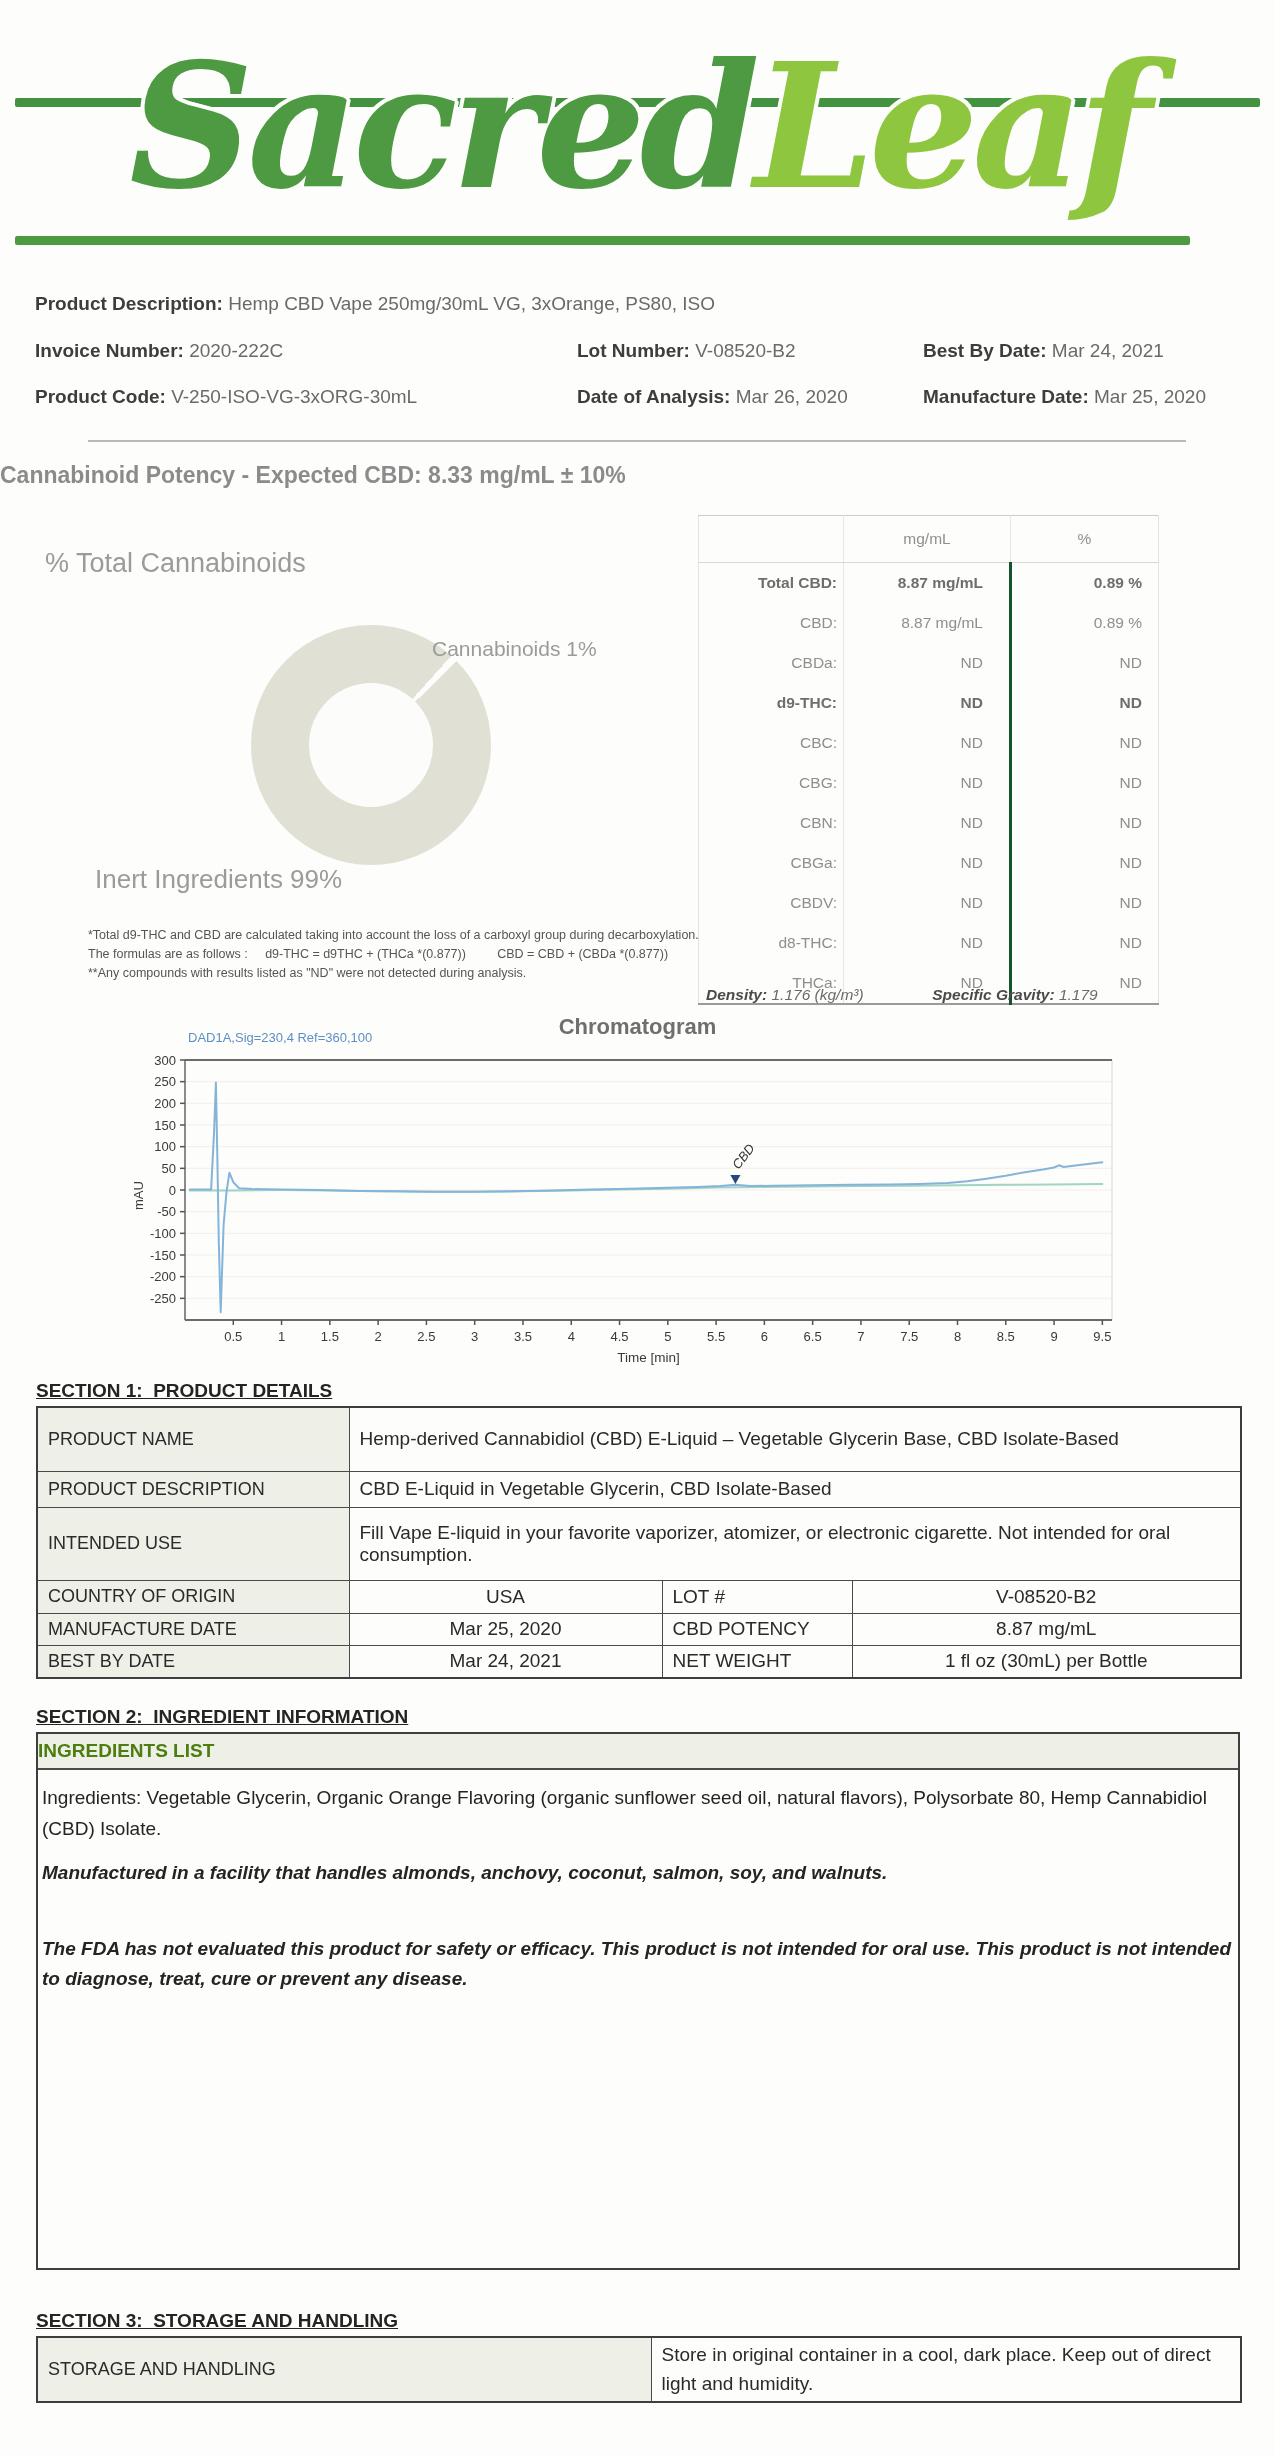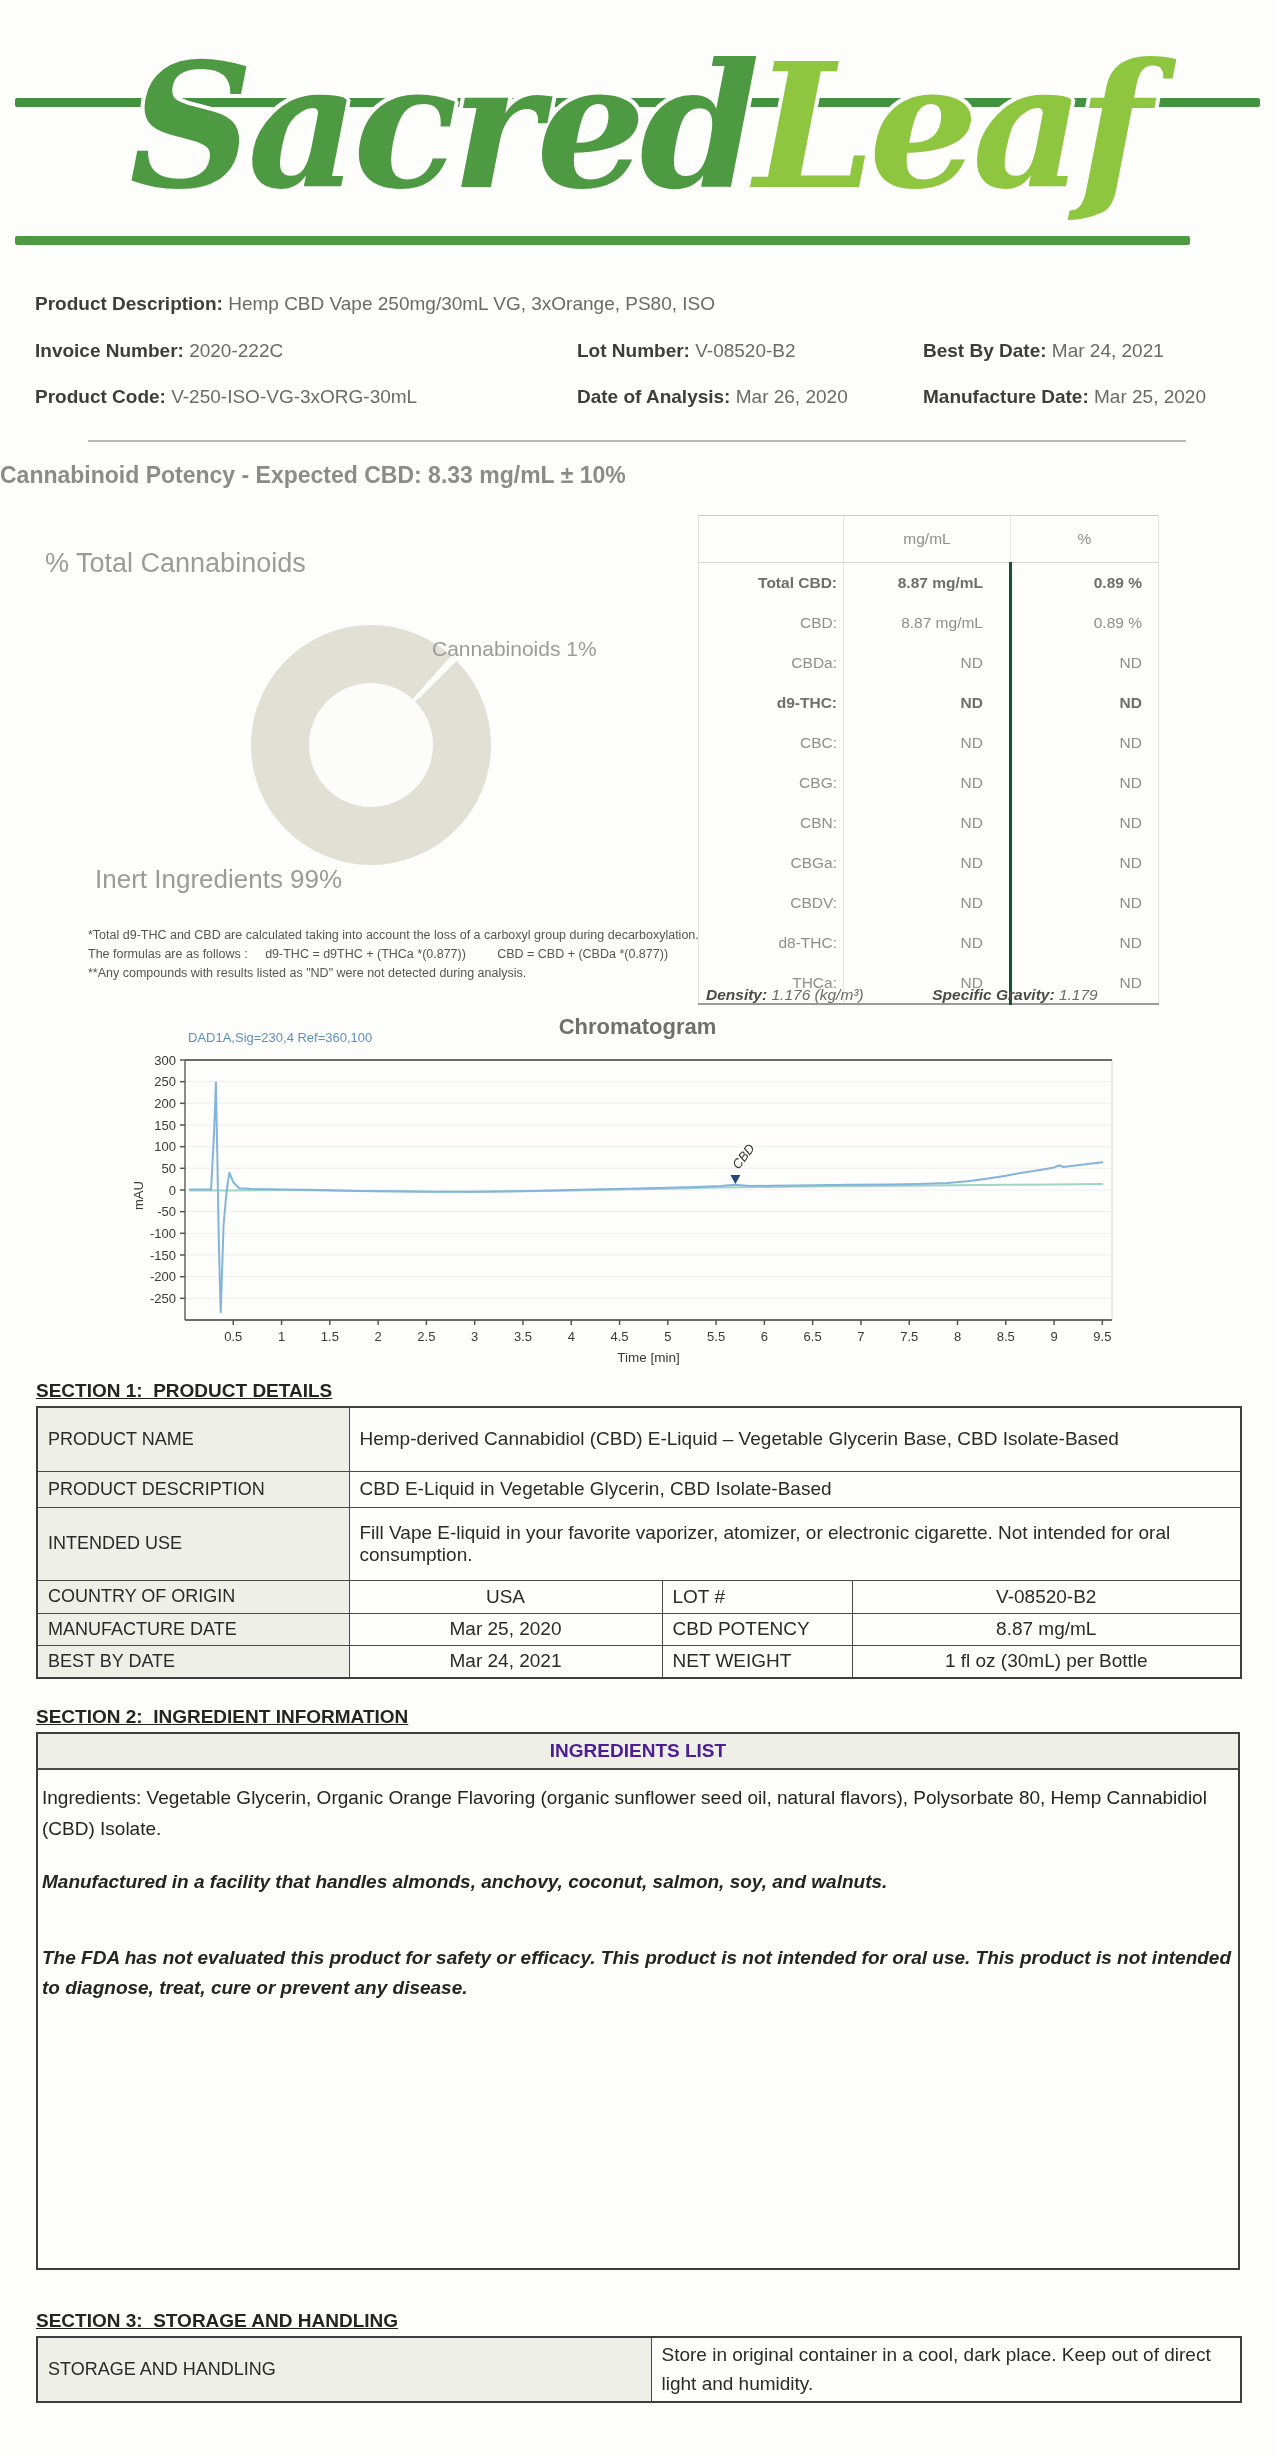--- a/index.html
+++ b/index.html
@@ -59,26 +59,26 @@
                text-decoration:underline;white-space:pre-wrap;}
   table.sec{position:absolute;border-collapse:collapse;table-layout:fixed;
             border:2px solid #3e3e3e;font-size:19px;color:#2a2a2a;}
   table.sec td{border:1.5px solid #4a4a4a;padding:2px 10px;vertical-align:middle;}
   td.shade{background:#eef0e7;font-size:18px;}
   td.topalign{vertical-align:top;padding-top:6px;}
   td.center{text-align:center;}
   .sec2-box{position:absolute;left:36px;top:1732px;width:1204px;height:538px;
             border:2px solid #3e3e3e;box-sizing:border-box;}
   .sec2-header{height:34px;line-height:34px;background:#eef0e7;border-bottom:2px solid #4a4a4a;
-               text-align:center;font-size:19px;font-weight:bold;color:#4c1d95;}
+               text-align:left;font-size:19px;font-weight:bold;color:#4d7c0f;}
   .sec2-content{padding:8px 4px;font-size:19px;color:#242424;}
   .sec2-content .ing{line-height:1.65;margin:4px 0 0 0;}
   .ital{font-style:italic;font-weight:bold;}
   .allergen-title{margin-top:58px;}
-  .allergen-text{margin-top:26px;}
+  .allergen-text{margin-top:17px;}
   .fda-text{margin-top:50px;line-height:1.6;}
 </style>
 </head>
 <body>
 
 <div id="page">
 
   <div>
     <div class="logo-bar" style="left:15px;top:98px;width:1245px;"></div>
     <div class="logo-bar" style="left:15px;top:236px;width:1175px;background:#4d9a43;"></div>

